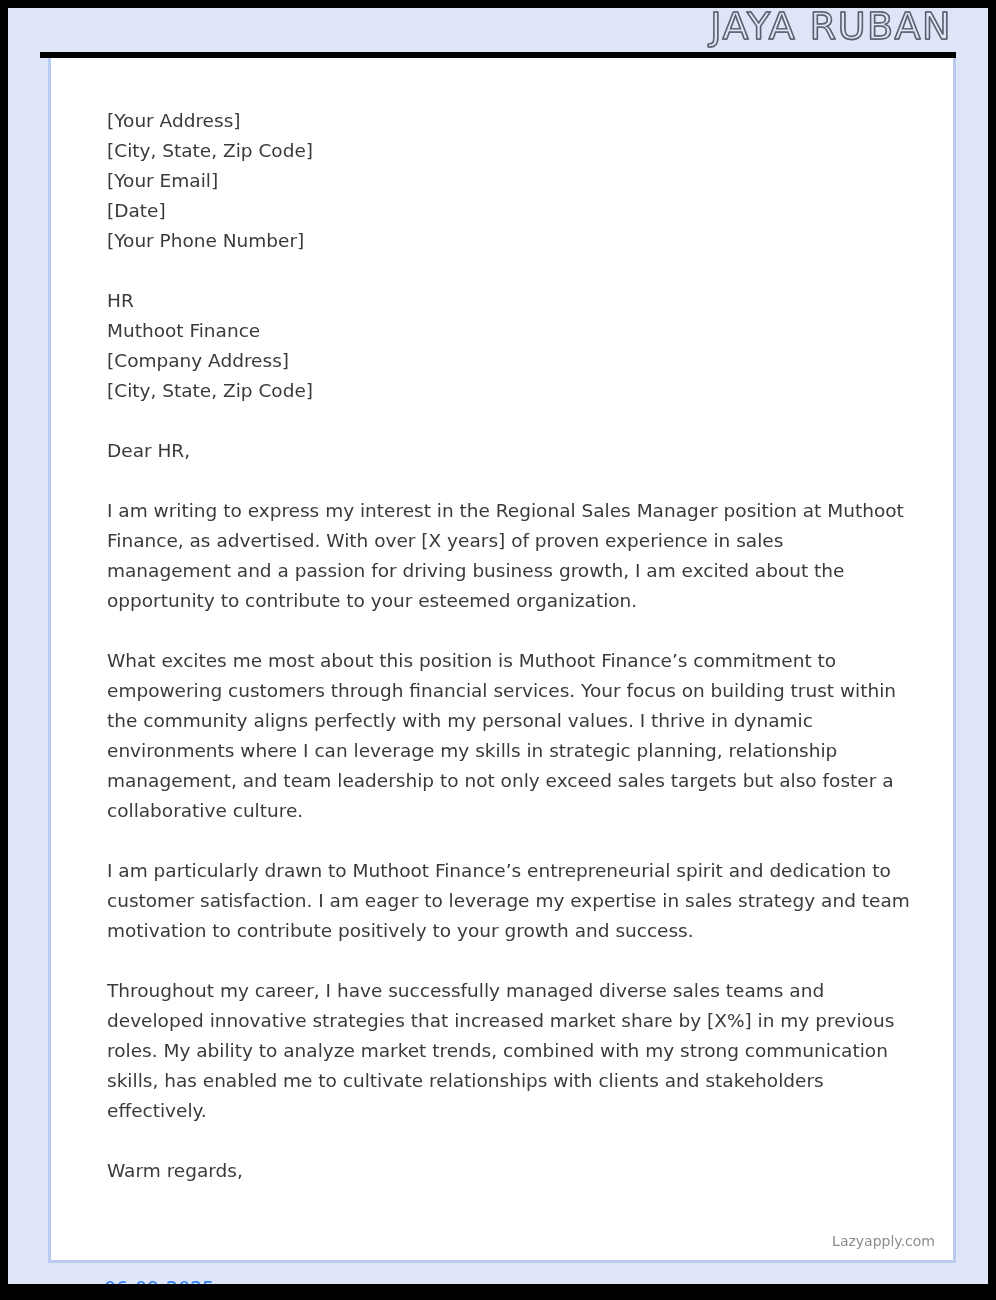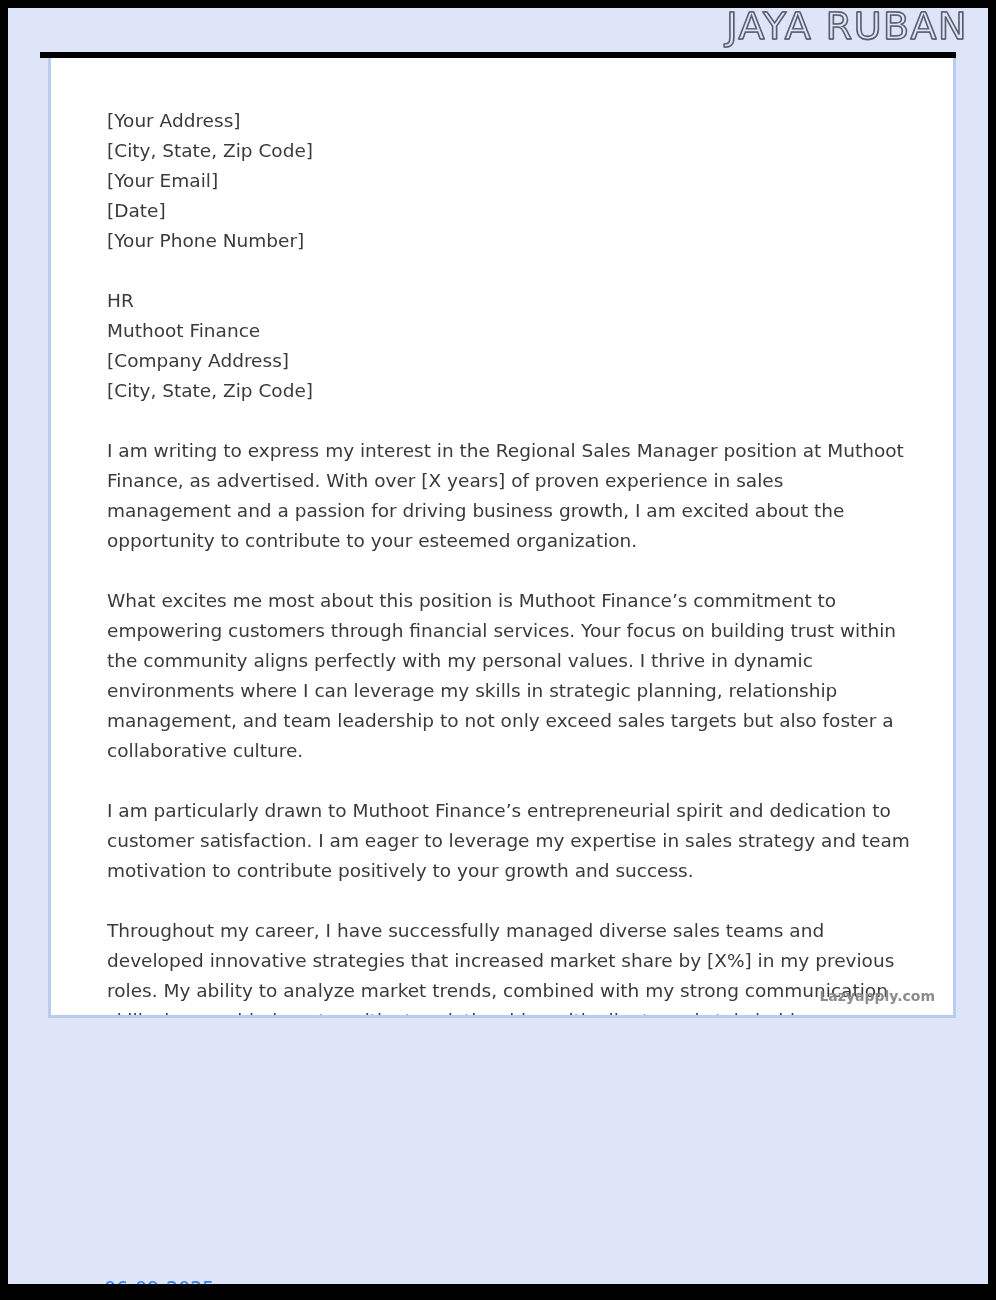--- a/index.html
+++ b/index.html
@@ -33,21 +33,21 @@
     position: absolute;
     left: 0;
     top: 0;
     width: 980px;
     height: 38px;
     background: #dee5f9;
     display: flex;
     align-items: flex-end;
     justify-content: flex-end;
     box-sizing: border-box;
-    padding-right: 20px;
+    padding-right: 36px;
   }
 
   #candidate-name {
     font-family: "DejaVu Sans", sans-serif;
     font-size: 38px;
     font-weight: 400;
     letter-spacing: 1.5px;
     line-height: 40px;
     color: #dee5f9;
     -webkit-text-stroke: 1.4px #5a5f6b;
@@ -69,21 +69,21 @@
     height: 6px;
     background: #000000;
   }
 
   
   #letter-sheet {
     position: absolute;
     left: 40px;
     top: 50px;
     width: 908px;
-    height: 960px;
+    height: 1205px;
     background: #ffffff;
     border-left: 3px solid #b9cbee;
     border-right: 3px solid #b9cbee;
     border-bottom: 3px solid #b9cbee;
     box-sizing: border-box;
     overflow: hidden;
   }
 
   #letter-body {
     position: absolute;
@@ -133,21 +133,20 @@
   }
 
   
   #footer-watermark {
     position: absolute;
     right: 18px;
     bottom: 10px;
     font-size: 14px;
     line-height: 18px;
     color: #8c8c8c;
-    font-weight: bold;
   }
 
   
   #date-stamp {
     position: absolute;
     left: 96px;
     top: 1268px;
     font-size: 19px;
     line-height: 24px;
     color: #2d7ff0;
@@ -189,20 +188,21 @@
 
       <div class="block-gap"></div>
 
       <div class="recipient-block">
         <div class="line">HR</div>
         <div class="line">Muthoot Finance</div>
         <div class="line">[Company Address]</div>
         <div class="line">[City, State, Zip Code]</div>
       </div>
 
+      <div class="salutation">Dear HR,</div>
 
       <p class="body-paragraph">I am writing to express my interest in the Regional Sales Manager position at Muthoot Finance, as advertised. With over [X years] of proven experience in sales management and a passion for driving business growth, I am excited about the opportunity to contribute to your esteemed organization.</p>
       <p class="body-paragraph">What excites me most about this position is Muthoot Finance’s commitment to empowering customers through financial services. Your focus on building trust within the community aligns perfectly with my personal values. I thrive in dynamic environments where I can leverage my skills in strategic planning, relationship management, and team leadership to not only exceed sales targets but also foster a collaborative culture.</p>
       <p class="body-paragraph">I am particularly drawn to Muthoot Finance’s entrepreneurial spirit and dedication to customer satisfaction. I am eager to leverage my expertise in sales strategy and team motivation to contribute positively to your growth and success.</p>
       <p class="body-paragraph">Throughout my career, I have successfully managed diverse sales teams and developed innovative strategies that increased market share by [X%] in my previous roles. My ability to analyze market trends, combined with my strong communication skills, has enabled me to cultivate relationships with clients and stakeholders effectively.</p>
 
       <div class="closing">Warm regards,</div>
 
     </div>
 

